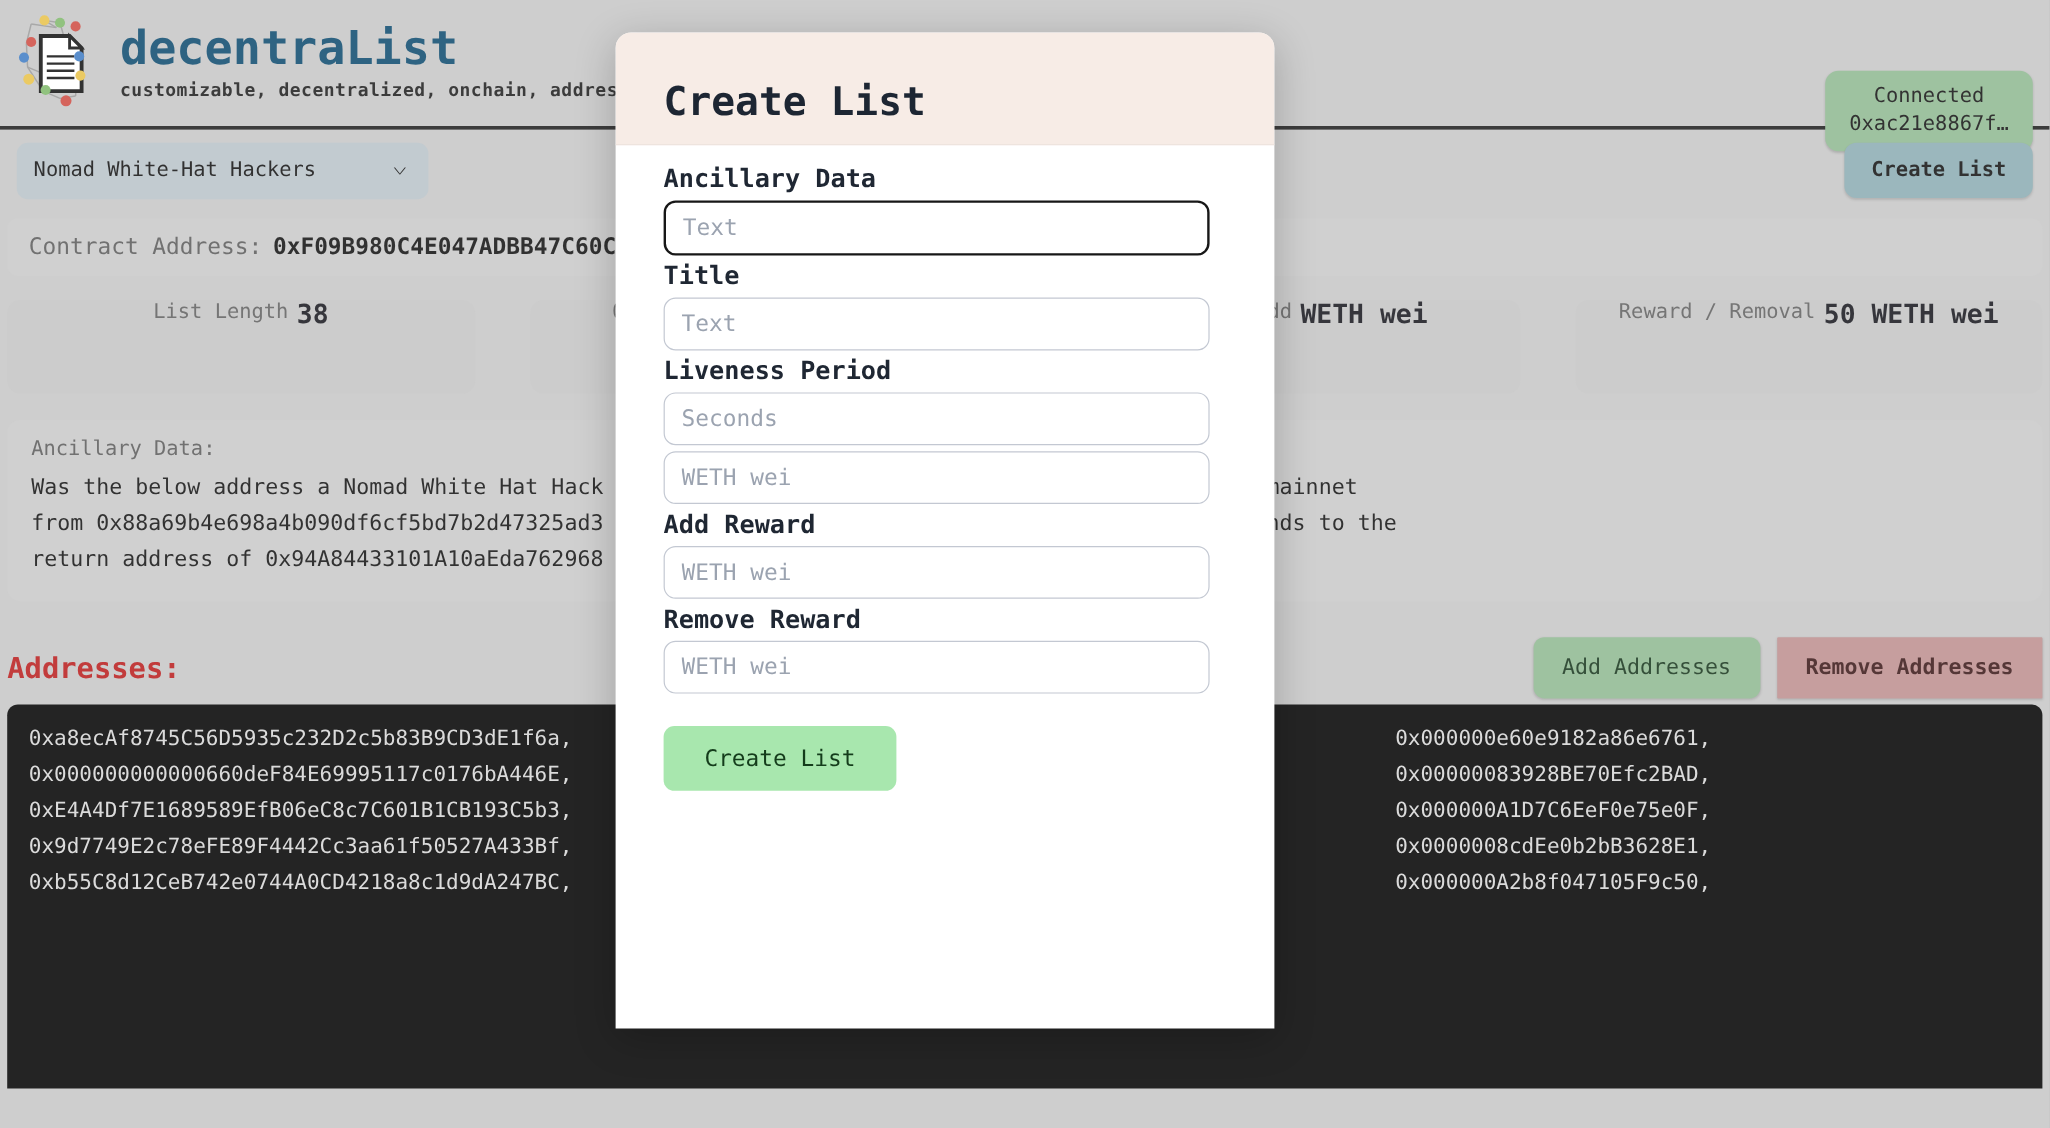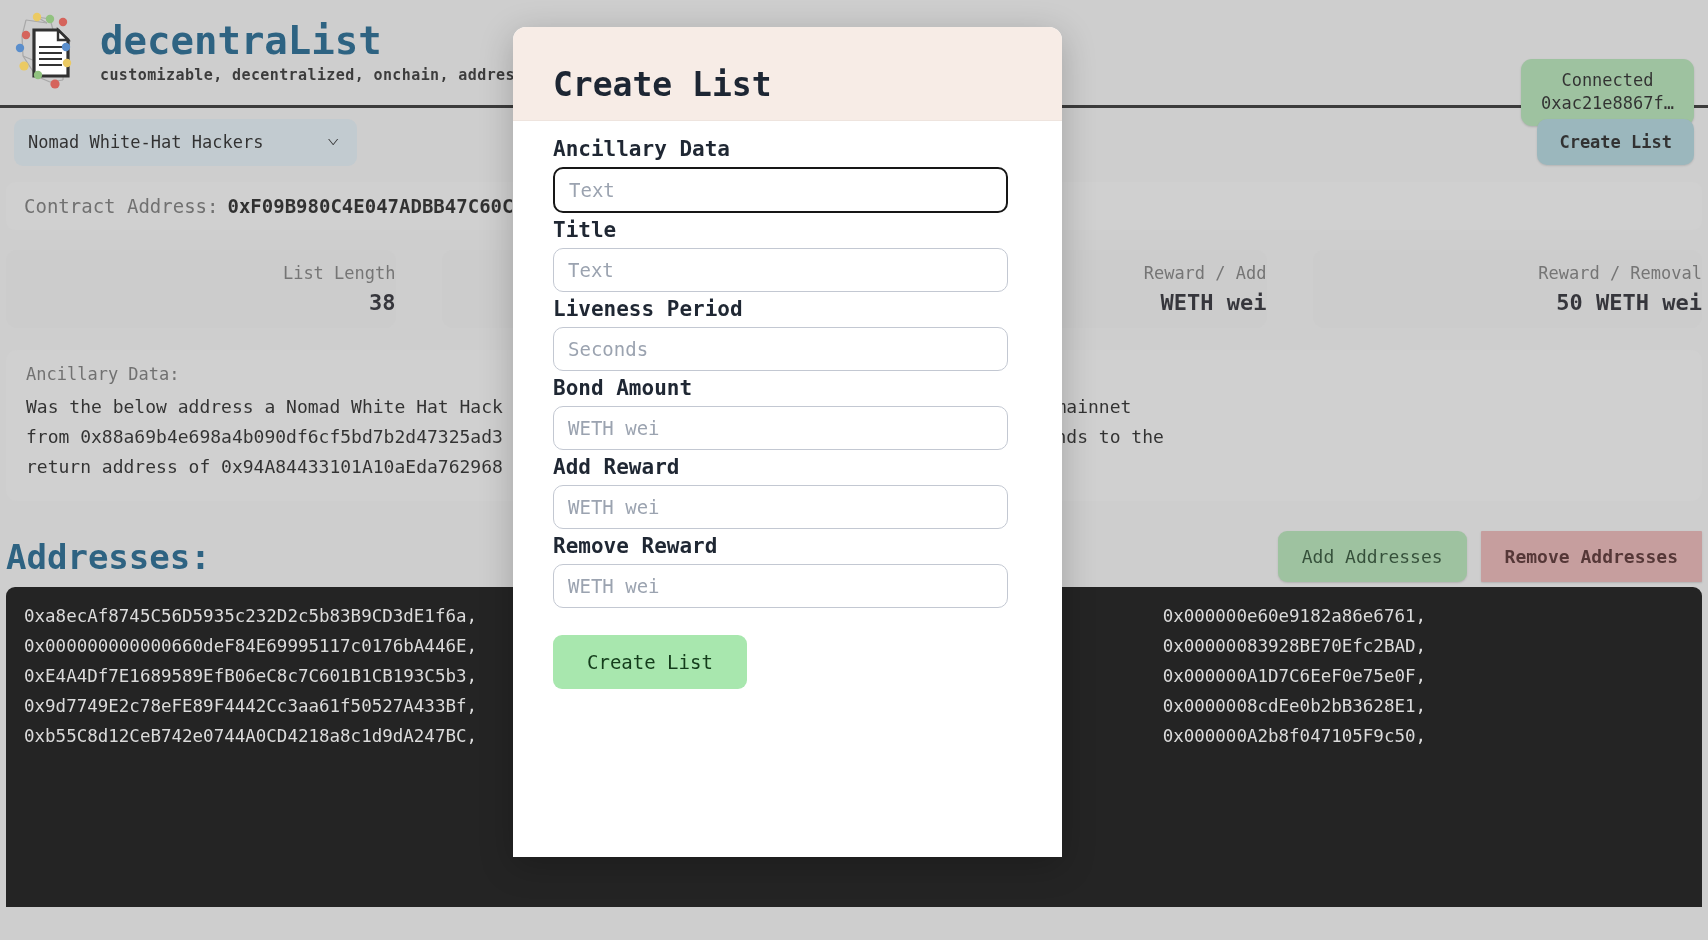--- a/index.html
+++ b/index.html
@@ -94,21 +94,21 @@
   
   .stats {
     display:flex; gap:46px;
     margin:20px 6px 0;
   }
   .stat {
     flex:1 1 0;
     background:#c4c4c4;
     border-radius:11px;
     height:78px;
-    display:flex; flex-direction:column; align-items:flex-end; justify-content:center;
+    display:flex; flex-direction:row; align-items:flex-start; justify-content:center;
     gap:7px;
   }
   .stat-label { font-size:17px; color:#5f5f5f; }
   .stat-value { font-size:22px; font-weight:bold; color:#15161c; }
 
   
   .ancillary {
     margin:22px 6px 0;
     background:#c9c9c9;
     border-radius:11px;
@@ -117,21 +117,21 @@
   .anc-label { font-size:17px; color:#5a5a5a; margin-bottom:8px; }
   .anc-line { font-size:18px; color:#111; line-height:1.68; white-space:pre; }
 
   
   .addr-head {
     margin:26px 6px 0;
     height:60px;
     display:flex; align-items:center;
     position:relative;
   }
-  .addr-title { font-size:34px; font-weight:bold; color:#0c4a6e; }
+  .addr-title { font-size:24px; font-weight:bold; color:#b91c1c; }
   .addr-actions {
     position:absolute; right:0; top:4px;
     display:flex; gap:14px;
   }
   .btn-add {
     background:#8fb991; color:#14331a;
     border:none; border-radius:9px;
     padding:15px 24px;
     font-family:"DejaVu Sans Mono", monospace;
     font-size:18px; font-weight:normal; cursor:pointer;
@@ -361,21 +361,20 @@
   <div class="modal-body" id="modal-body"><div class="field focused">
         <label class="field-label">Ancillary Data</label>
         <input type="text" placeholder="Text" style="">
       </div><div class="field">
         <label class="field-label">Title</label>
         <input type="text" placeholder="Text" style="">
       </div><div class="field">
         <label class="field-label">Liveness Period</label>
         <input type="text" placeholder="Seconds" style="">
       </div><div class="field">
-        <label class="field-label">Bond Amount</label>
         <input type="text" placeholder="WETH wei" style="">
       </div><div class="field">
         <label class="field-label">Add Reward</label>
         <input type="text" placeholder="WETH wei" style="">
       </div><div class="field">
         <label class="field-label">Remove Reward</label>
         <input type="text" placeholder="WETH wei" style="">
       </div><button class="modal-submit">Create List</button></div>
 </div>
 

